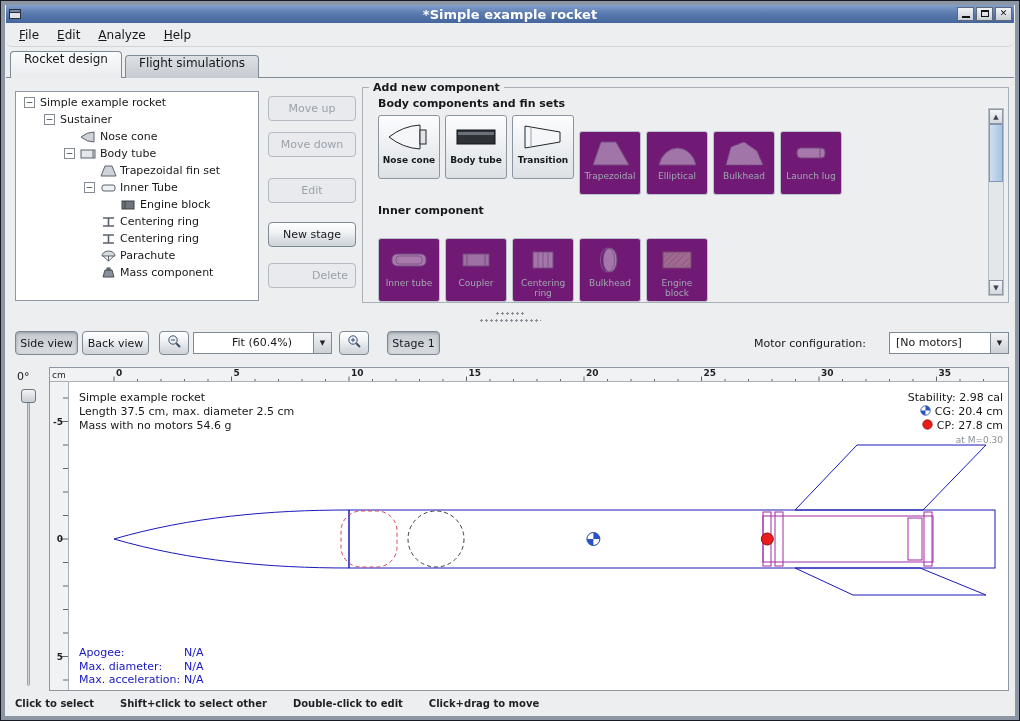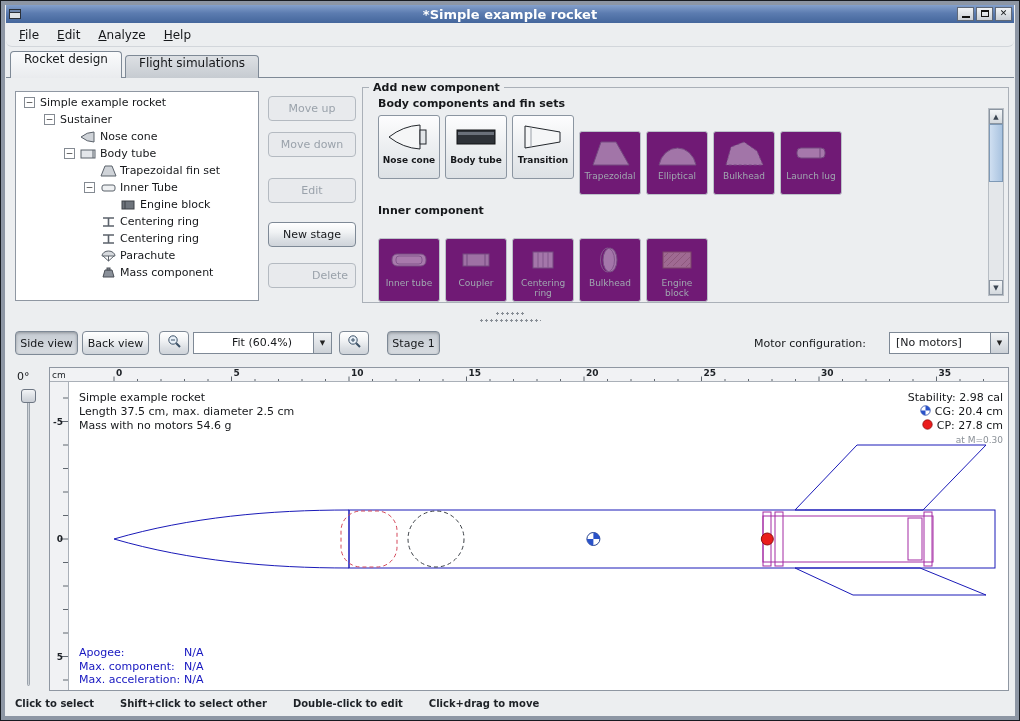--- a/index.html
+++ b/index.html
@@ -539,19 +539,19 @@
             <path d="M7 7 L7 13 A6 6 0 0 1 1 7 Z" fill="#2a52c8"></path>
           </svg></span><span>CG: 20.4 cm</span></div>
     <div><span class="mk"><svg width="11" height="11" viewBox="0 0 14 14">
             <circle cx="7" cy="7" r="6" fill="#ea1c1c" stroke="#8d0f0f"></circle>
           </svg></span><span>CP: 27.8 cm</span></div>
     <div class="stab-sub">at M=0.30</div>
   </div>
 
   <div id="flight-stats">
       <div class="fs-row"><span class="fs-label">Apogee:</span><span class="fs-value">N/A</span></div>
-      <div class="fs-row"><span class="fs-label">Max. component:</span><span class="fs-value">N/A</span></div>
+      <div class="fs-row"><span class="fs-label">Max. diameter:</span><span class="fs-value">N/A</span></div>
       <div class="fs-row"><span class="fs-label">Max. acceleration:</span><span class="fs-value">N/A</span></div>
     </div>
 
   <div id="statusbar"><span class="hint">Click to select</span><span class="hint">Shift+click to select other</span><span class="hint">Double-click to edit</span><span class="hint">Click+drag to move</span></div>
 
 </div>
 
 </body></html>

